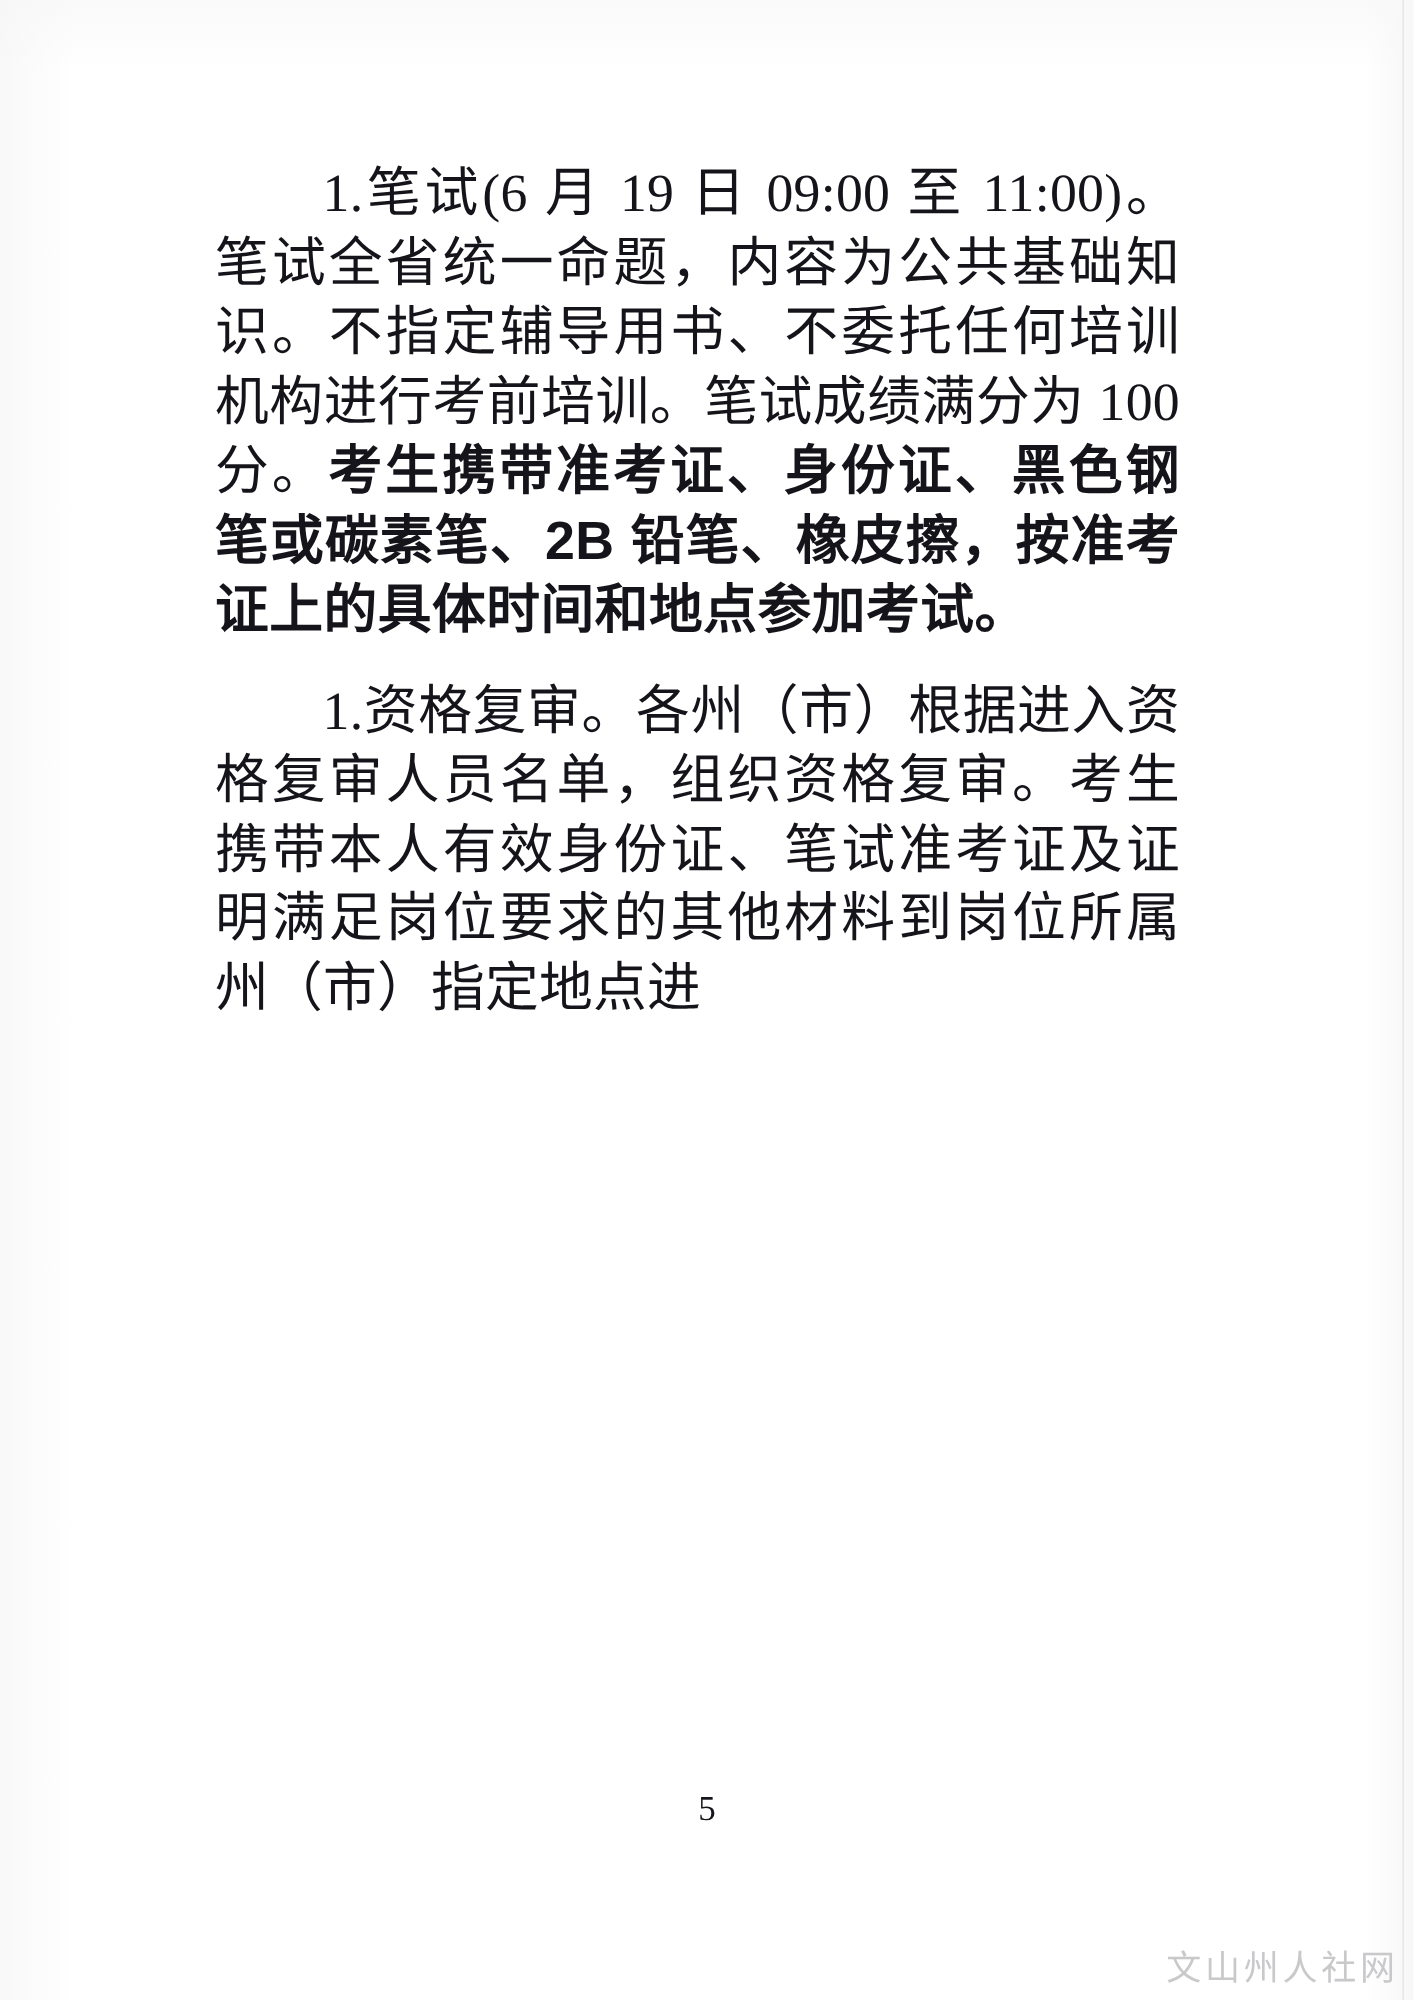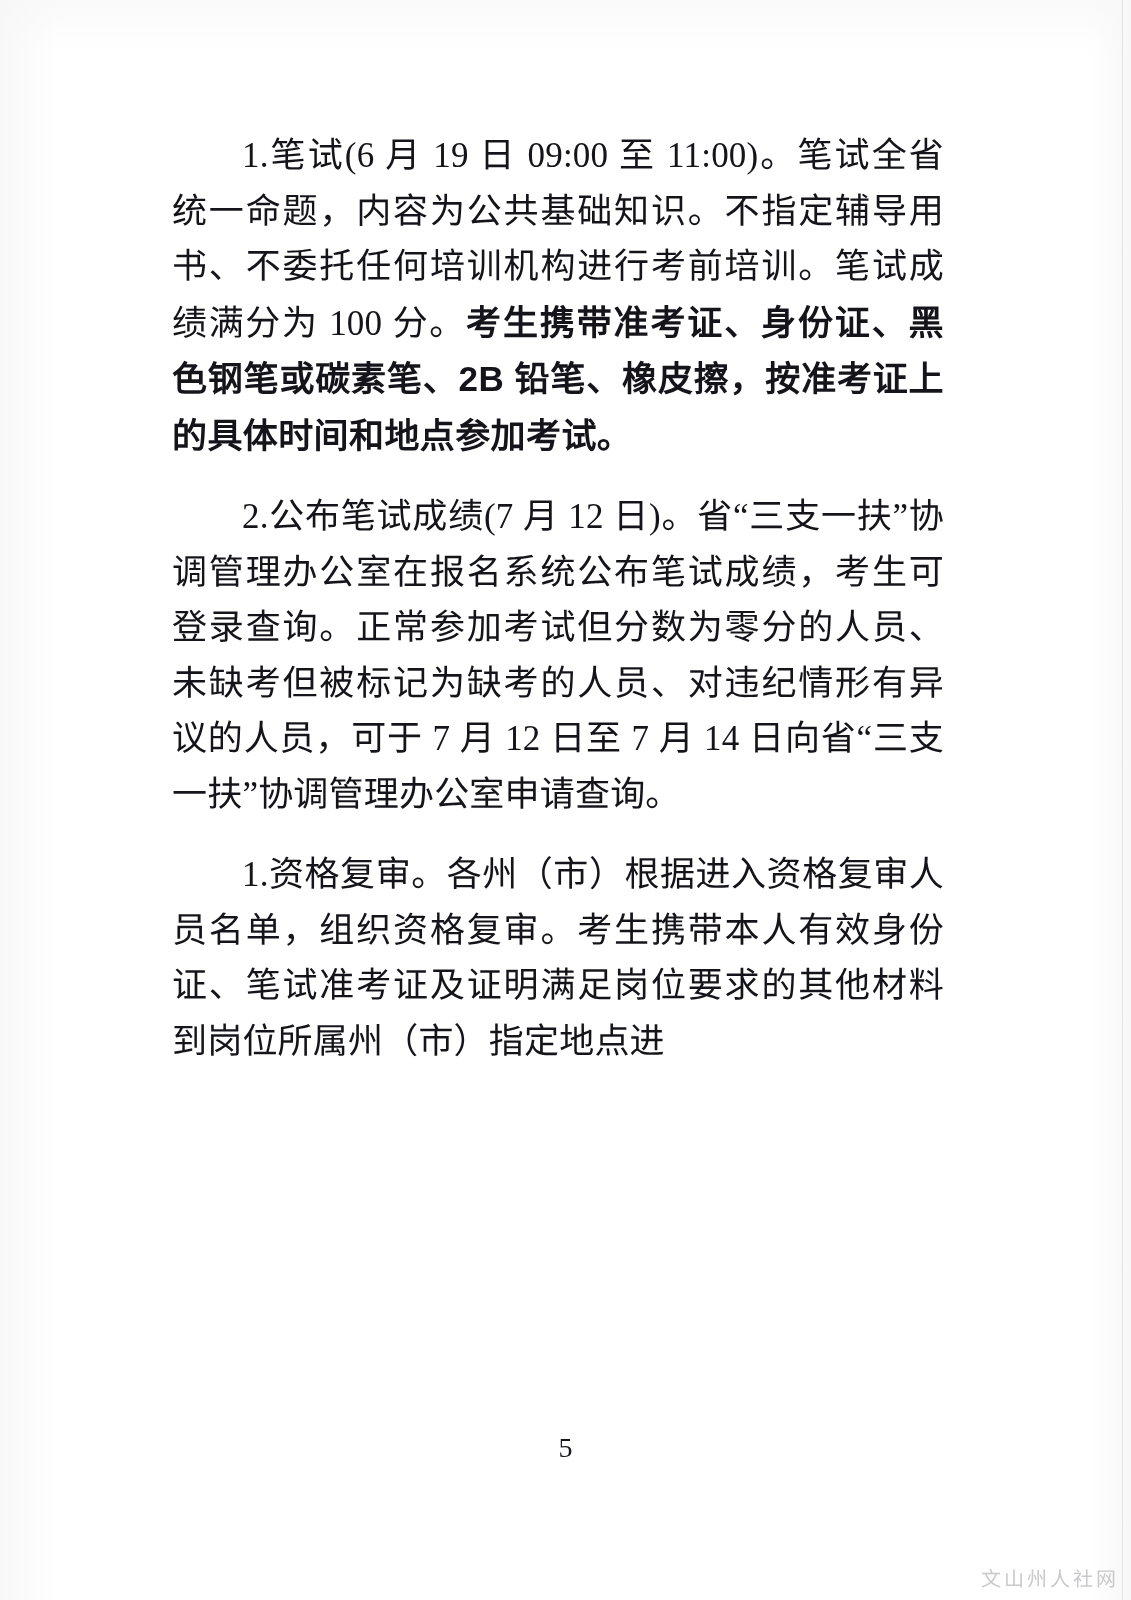--- a/index.html
+++ b/index.html
@@ -48,21 +48,21 @@
   
   .text-body {
     position: absolute;
     left: 172px;
     top: 128px;
     width: 772px;
   }
 
   .para {
     margin: 0 0 0 0;
-    font-size: 35px;
+    font-size: 43px;
     line-height: 55.5px;
     color: #14141a;
     text-align: justify;
     text-justify: inter-ideograph;
     text-indent: 2em;
     letter-spacing: 0.2px;
     font-family: "Liberation Serif", "DejaVu Serif", serif;
   }
 
   .para + .para {
@@ -86,21 +86,21 @@
     font-size: 28px;
     color: #16161c;
     font-family: "Liberation Serif", "DejaVu Serif", serif;
   }
 
   
   .watermark {
     position: absolute;
     right: 12px;
     bottom: 8px;
-    font-size: 20px;
+    font-size: 28px;
     letter-spacing: 3px;
     color: #c9c9cc;
     font-family: Liberation Serif, serif;
     white-space: nowrap;
     user-select: none;
     margin-left: 20px;
   }
 </style>
 </head>
 <body>
@@ -109,23 +109,20 @@
 
   <div class="scan-tint"></div>
   <div class="scan-edge-line"></div>
 
   <div class="text-body">
 
     <p class="para">
       <span class="run-normal">1.笔试(6 月 19 日 09:00 至 11:00)。笔试全省统一命题，内容为公共基础知识。不指定辅导用书、不委托任何培训机构进行考前培训。笔试成绩满分为 100 分。</span><span class="em-bold">考生携带准考证、身份证、黑色钢笔或碳素笔、2B 铅笔、橡皮擦，按准考证上的具体时间和地点参加考试。</span>
     </p>
 
-    <p class="para">
-      <span class="run-normal">2.公布笔试成绩(7 月 12 日)。省“三支一扶”协调管理办公室在报名系统公布笔试成绩，考生可登录查询。正常参加考试但分数为零分的人员、未缺考但被标记为缺考的人员、对违纪情形有异议的人员，可于 7 月 12 日至 7 月 14 日向省“三支一扶”协调管理办公室申请查询。</span>
-    </p>
 
 
 
     <p class="para">
       <span class="run-normal">1.资格复审。各州（市）根据进入资格复审人员名单，组织资格复审。考生携带本人有效身份证、笔试准考证及证明满足岗位要求的其他材料到岗位所属州（市）指定地点进</span>
     </p>
 
   </div>
 
   <div class="page-number">5</div>

